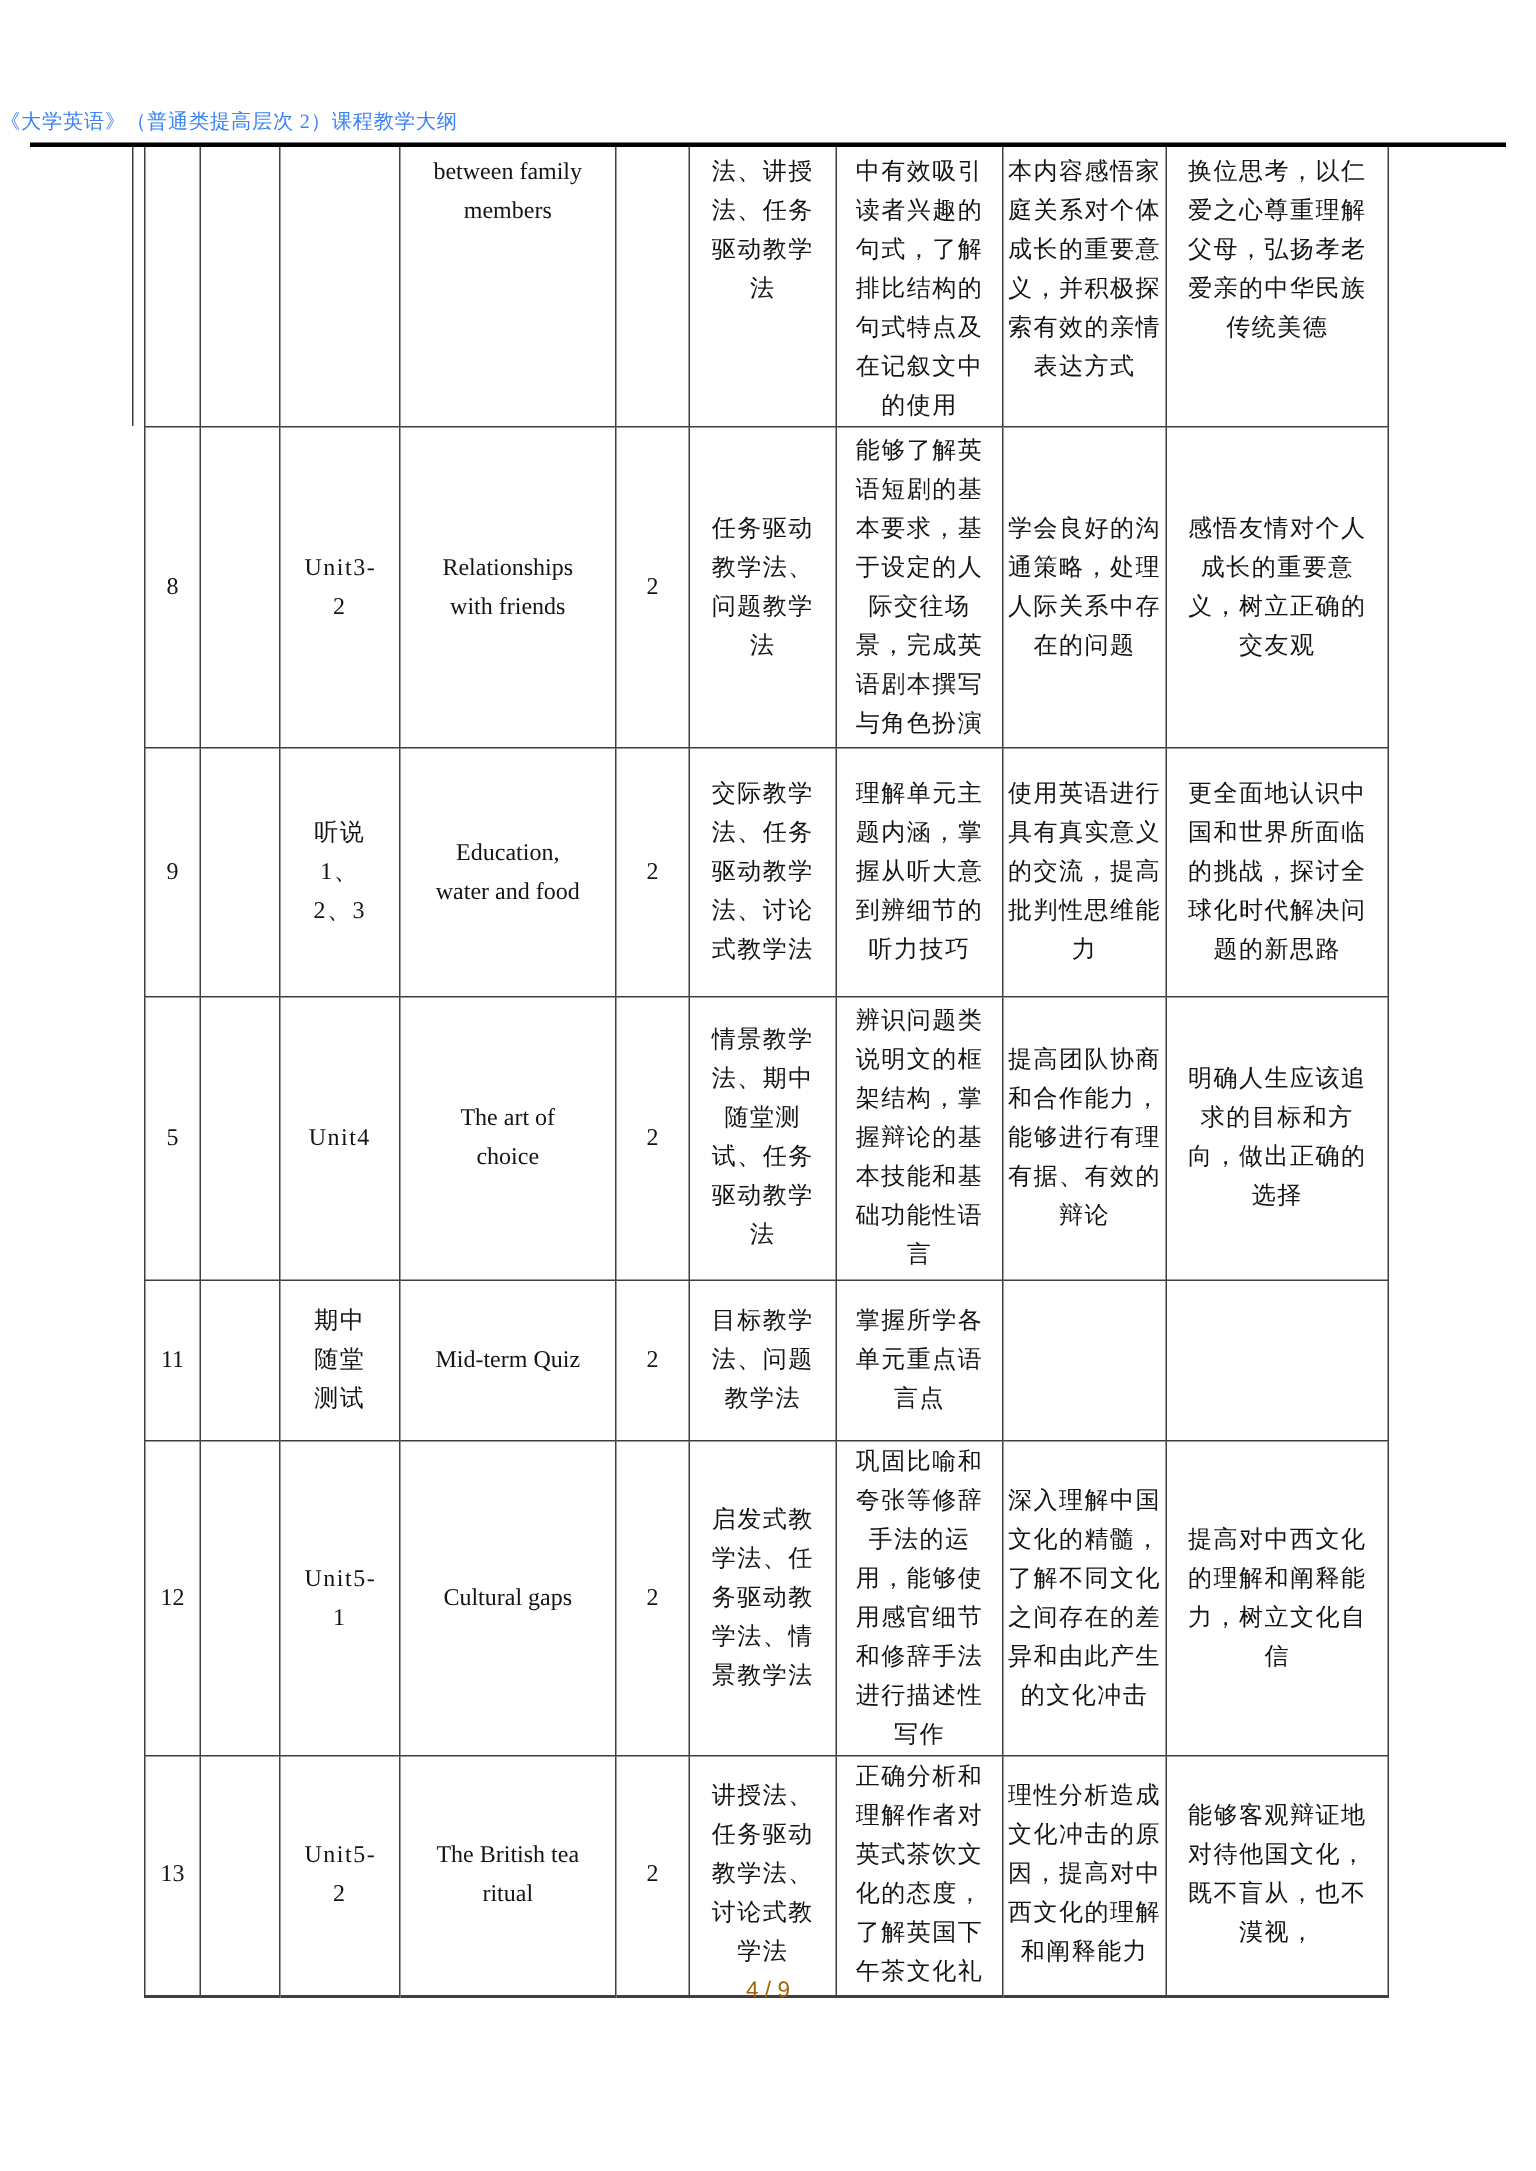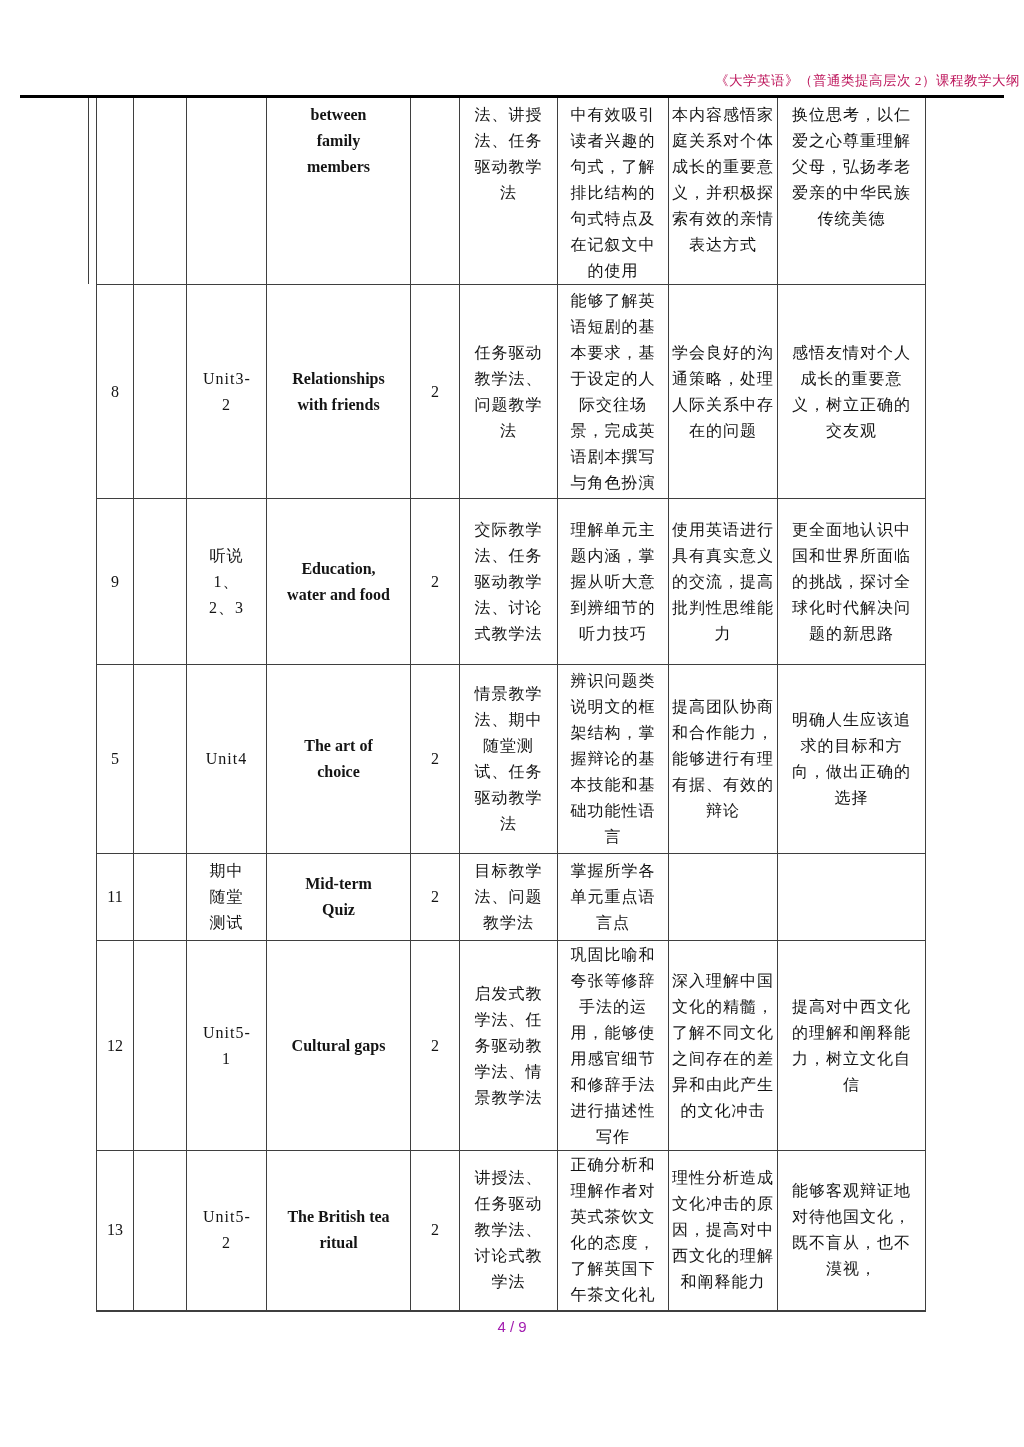--- a/index.html
+++ b/index.html
@@ -11,24 +11,24 @@
     font-family: "Liberation Serif", "DejaVu Serif", serif;
     color: #111111;
     overflow: hidden;
   }
 
   .doc-title {
     position: absolute;
     top: 72px;
     left: 0;
     width: 1020px;
-    text-align: right;
+    text-align: left;
     font-size: 13.5px;
     letter-spacing: 0.5px;
-    color: #be185d;
+    color: #3b82f6;
     white-space: nowrap;
   }
 
   .header-rule {
     position: absolute;
     top: 95px;
     left: 20px;
     width: 984px;
     height: 3px;
     background: #000000;
@@ -65,36 +65,36 @@
   table.syllabus tr.row-partial td {
     vertical-align: top;
     padding-top: 4px;
     border-top: none;
   }
   table.syllabus tr:last-child td { border-bottom: 2px solid #3f3f3f; }
 
   td.col-no       { letter-spacing: 0; }
   td.col-module   { }
   td.col-unit     { padding: 0 16px; letter-spacing: 1px; }
-  td.col-topic    { padding: 0 20px; letter-spacing: 0; font-weight: bold; }
+  td.col-topic    { padding: 0 20px; letter-spacing: 0; }
   td.col-hours    { }
-  td.col-methods  { padding: 4px 12px; letter-spacing: 1px; }
+  td.col-methods  { padding: 14px 12px; letter-spacing: 1px; }
   td.col-knowledge{ padding: 0 12px; letter-spacing: 1px; }
   td.col-ability  { padding: 0 0; letter-spacing: 1px; }
   td.col-values   { padding: 0 12px; letter-spacing: 1px; }
 
   .page-footer {
     position: absolute;
     top: 1318px;
     left: 0;
     width: 1024px;
     text-align: center;
     font-size: 15px;
     font-family: "Liberation Sans", "DejaVu Sans", sans-serif;
-    color: #a21caf;
+    color: #a16207;
   }
 </style>
 </head>
 <body>
 
 <div class="doc-title">《大学英语》（普通类提高层次 2）课程教学大纲</div>
 
 <div class="header-rule"></div>
 <div class="left-artifact"></div>
 

